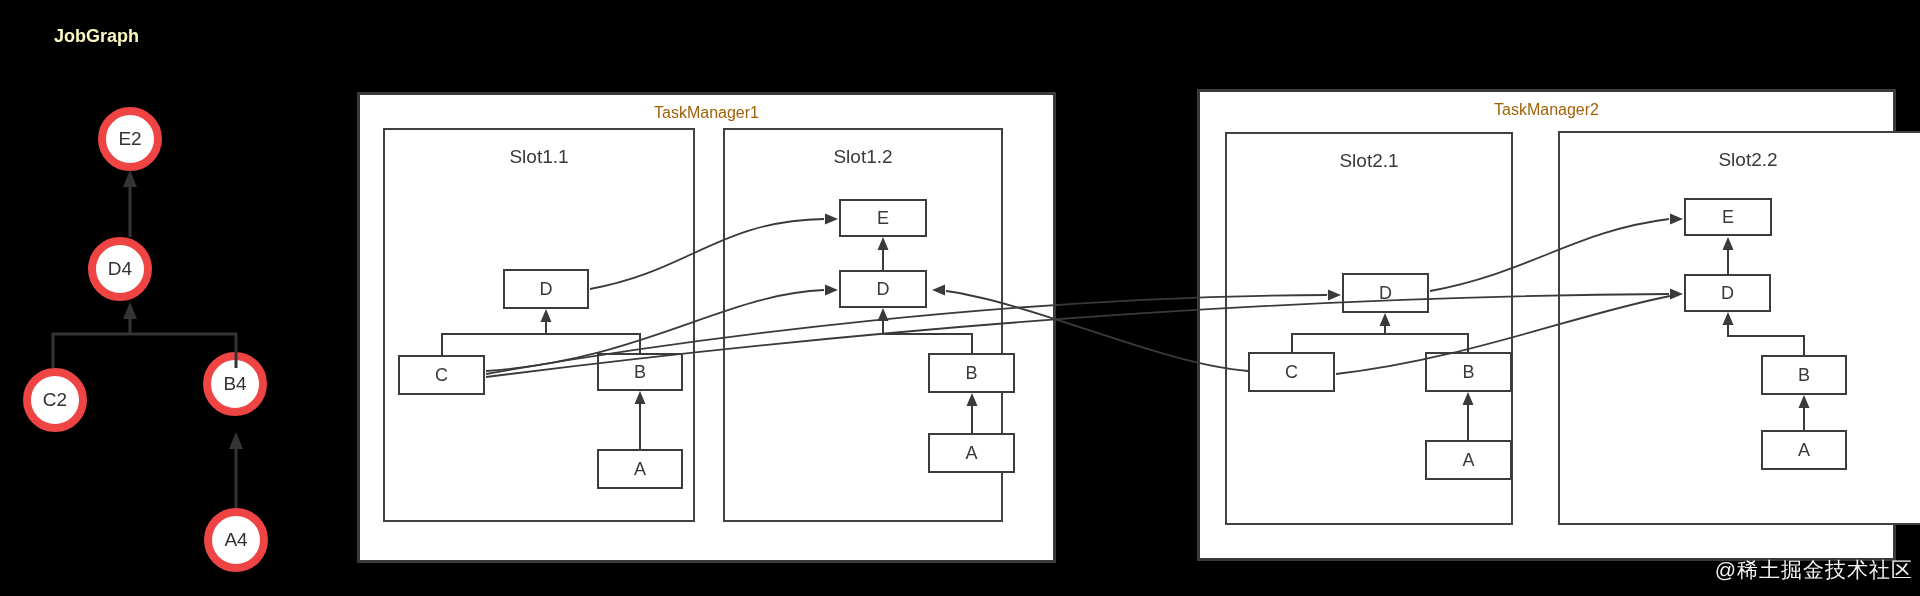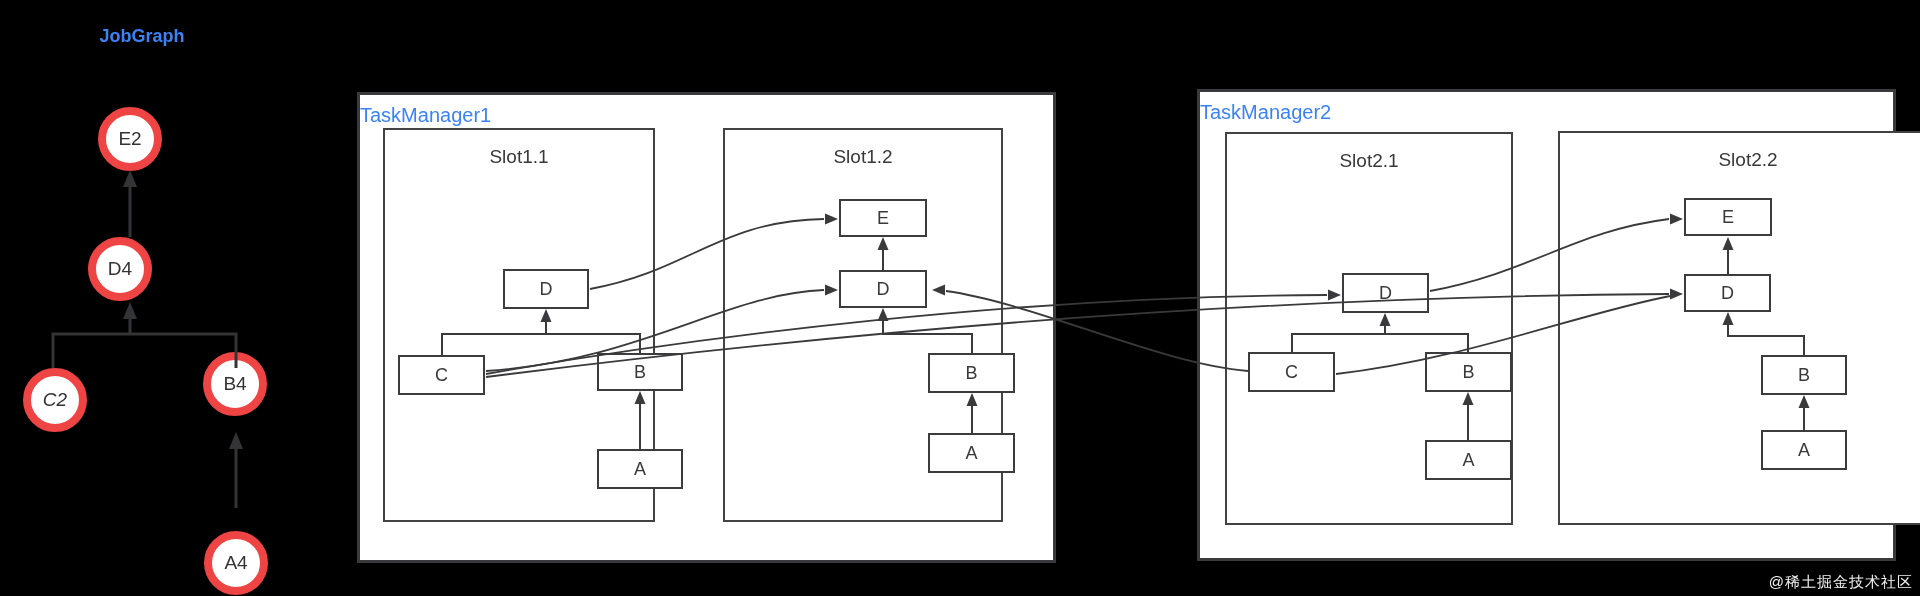--- a/index.html
+++ b/index.html
@@ -4,47 +4,47 @@
 <style>
   html,body{margin:0;padding:0;background:#000;}
   #canvas{
     position:relative;width:1920px;height:596px;background:#000;
     font-family:"Liberation Sans","DejaVu Sans",sans-serif;overflow:hidden;
   }
   .tm-box{
     position:absolute;background:#fff;border:3px solid #3a3a3c;box-sizing:border-box;
   }
   .tm-title{
-    position:absolute;left:0;right:0;top:9px;text-align:left;
-    font-size:20px;color:#3b82f6;
+    position:absolute;left:0;right:0;top:9px;text-align:center;
+    font-size:16px;color:#a16207;
   }
   .slot-box{
     position:absolute;background:#fff;border:2px solid #424244;box-sizing:border-box;
   }
   .slot-title{
     position:absolute;left:0;right:0;top:16px;text-align:center;
     font-size:19px;color:#39393b;
   }
   .task{
     position:absolute;background:#fff;border:2px solid #3c3c3e;box-sizing:border-box;
     display:flex;align-items:center;justify-content:center;
     font-size:18px;color:#39393b;
   }
   .jg-node{
     position:absolute;width:64px;height:64px;border-radius:50%;
     background:#fff;border:8px solid #ef4444;box-sizing:border-box;
     display:flex;align-items:center;justify-content:center;
     font-size:19px;color:#333335;
   }
   .jg-title{
-    position:absolute;left:82px;top:26px;width:120px;text-align:center;
-    font-size:18px;font-weight:600;color:#3b82f6;
+    position:absolute;left:54px;top:26px;width:120px;
+    font-size:18px;font-weight:600;color:#fef9c3;
   }
   .watermark{
-    position:absolute;right:7px;bottom:4px;font-size:15px;color:#f2f2f2;
+    position:absolute;right:7px;bottom:12px;font-size:21px;color:#f2f2f2;
     letter-spacing:1px;
   }
   svg.wires{position:absolute;left:0;top:0;pointer-events:none;}
   .wire{fill:none;stroke:#3a3a3c;stroke-width:2;}
   .wire-thin{fill:none;stroke:#3a3a3c;stroke-width:1.8;}
   .wire-thick{fill:none;stroke:#343436;stroke-width:3;}
   .head{fill:#3a3a3c;stroke:none;}
   .head-big{fill:#343436;stroke:none;}
 </style>
 </head>
@@ -54,21 +54,21 @@
 
   <div class="jg-title">JobGraph</div>
 
   <div class="tm-box" style="left:357px;top:92px;width:699px;height:471px;">
     <div class="tm-title">TaskManager1</div>
   </div>
   <div class="tm-box" style="left:1197px;top:89px;width:699px;height:472px;">
     <div class="tm-title">TaskManager2</div>
   </div>
 
-  <div class="slot-box" style="left:383px;top:128px;width:272px;height:394px;">
+  <div class="slot-box" style="left:383px;top:128px;width:312px;height:394px;">
     <div class="slot-title">Slot1.1</div>
   </div>
   <div class="slot-box" style="left:723px;top:128px;width:280px;height:394px;">
     <div class="slot-title">Slot1.2</div>
   </div>
   <div class="slot-box" style="left:1225px;top:132px;width:288px;height:393px;">
     <div class="slot-title">Slot2.1</div>
   </div>
   <div class="slot-box" style="left:1558px;top:131px;width:380px;height:394px;">
     <div class="slot-title">Slot2.2</div>
@@ -89,23 +89,23 @@
   <div class="task" style="left:1425px;top:352px;width:87px;height:40px;">B</div>
   <div class="task" style="left:1425px;top:440px;width:87px;height:40px;">A</div>
 
   <div class="task" style="left:1684px;top:198px;width:88px;height:38px;">E</div>
   <div class="task" style="left:1684px;top:274px;width:87px;height:38px;">D</div>
   <div class="task" style="left:1761px;top:355px;width:86px;height:40px;">B</div>
   <div class="task" style="left:1761px;top:430px;width:86px;height:40px;">A</div>
 
   <div class="jg-node" style="left:98px;top:107px;">E2</div>
   <div class="jg-node" style="left:88px;top:237px;">D4</div>
-  <div class="jg-node" style="left:23px;top:368px;font-style:italic;">C2</div>
+  <div class="jg-node" style="left:23px;top:368px;">C2</div>
   <div class="jg-node" style="left:203px;top:352px;">B4</div>
-  <div class="jg-node" style="left:204px;top:531px;">A4</div>
+  <div class="jg-node" style="left:204px;top:508px;">A4</div>
 
   <svg class="wires" width="1920" height="596" viewBox="0 0 1920 596">
 
     <g>
       <path class="wire-thick" d="M130,237 L130,187"></path>
       <polygon class="head-big" points="130,170 123,187 137,187"></polygon>
       <path class="wire-thick" d="M53,368 L53,334 L236,334 L236,368"></path>
       <path class="wire-thick" d="M130,334 L130,319"></path>
       <polygon class="head-big" points="130,302 123,319 137,319"></polygon>
       <path class="wire-thick" d="M236,508 L236,449"></path>

